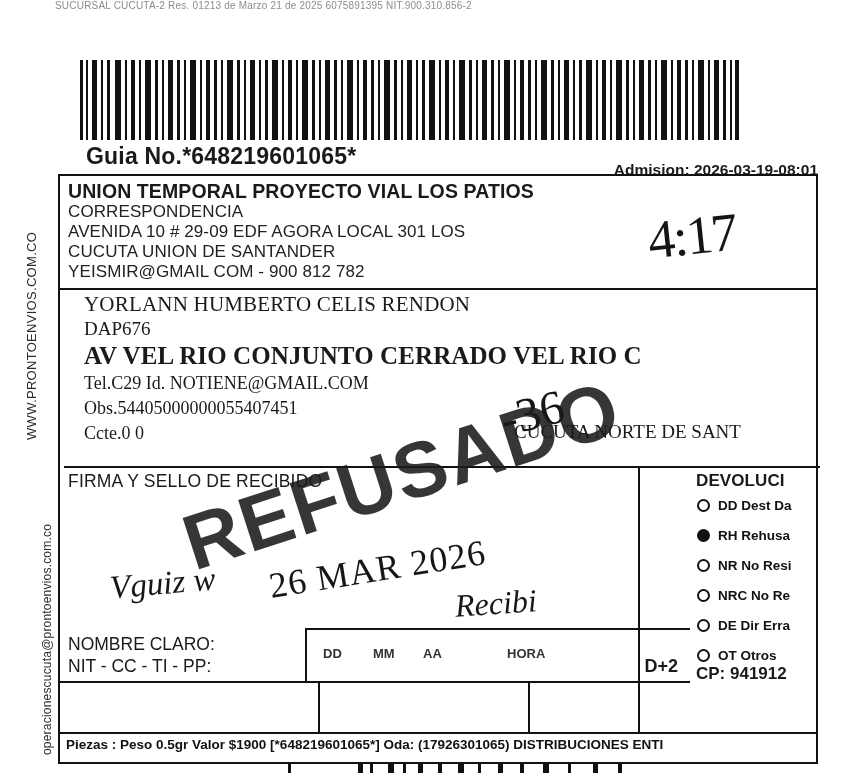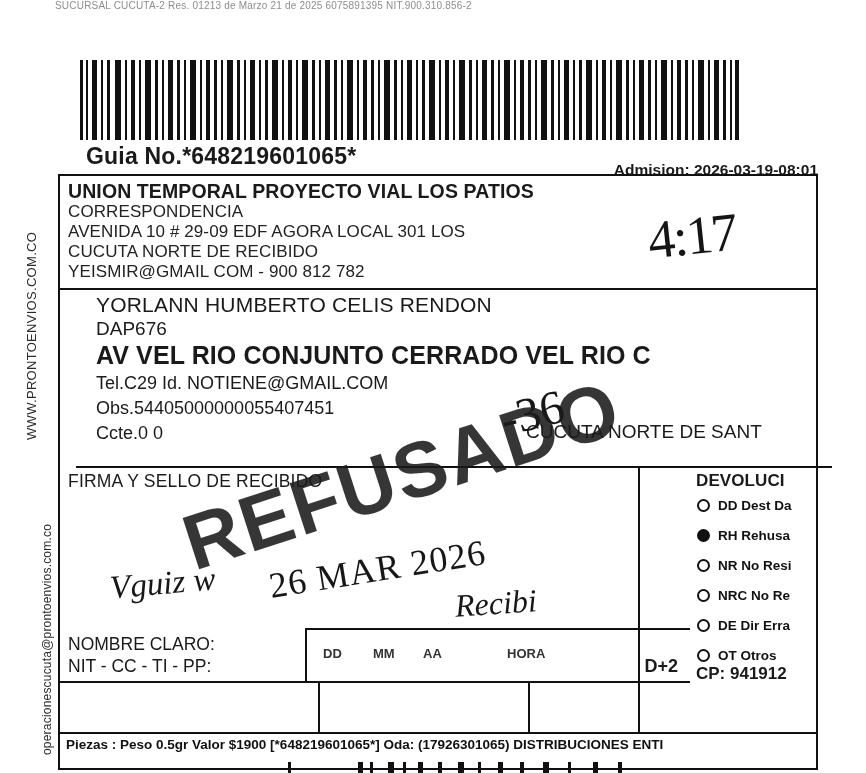--- a/index.html
+++ b/index.html
@@ -133,27 +133,28 @@
   .sender-line {
     font-size: 17px;
     line-height: 20px;
     white-space: nowrap;
     letter-spacing: 0.1px;
     color: #222;
   }
 
   .recipient-block {
     position: absolute;
-    left: 16px;
+    left: 4px;
     top: 114px;
     width: 100%;
     height: 178px;
     border-bottom: 2.5px solid #111;
     box-sizing: border-box;
     padding: 2px 8px 0 20px;
+    font-family: Liberation Serif, serif;
   }
   .rec-name {
     font-size: 21px;
     line-height: 25px;
     white-space: nowrap;
     letter-spacing: 0.2px;
   }
   .rec-code {
     font-size: 19px;
     line-height: 23px;
@@ -317,21 +318,21 @@
     font-weight: bold;
     white-space: nowrap;
   }
 
   
   .footer-strip {
     position: absolute;
     left: 58px;
     top: 734px;
     width: 760px;
-    height: 36px;
+    height: 30px;
     border: 2.5px solid #111;
     border-top: none;
     box-sizing: border-box;
     overflow: hidden;
     text-align: right;
   }
   .footer-text {
     position: absolute;
     left: 6px;
     top: 3px;
@@ -525,21 +526,21 @@
   <div class="guia-no">Guia No.*648219601065*</div>
   <div class="admision">Admision: 2026-03-19-08:01</div>
 </div>
 
 <div class="doc-box">
 
   <div class="sender-block">
     <div class="sender-name">UNION TEMPORAL PROYECTO VIAL LOS PATIOS</div>
     <div class="sender-line">CORRESPONDENCIA</div>
     <div class="sender-line">AVENIDA 10 # 29-09 EDF AGORA LOCAL 301 LOS</div>
-    <div class="sender-line">CUCUTA NORTE DE RECIBIDO</div>
+    <div class="sender-line">CUCUTA UNION DE SANTANDER</div>
     <div class="sender-line">YEISMIR@GMAIL COM - 900 812 782</div>
   </div>
 
   <div class="recipient-block">
     <div class="rec-name">YORLANN HUMBERTO CELIS RENDON</div>
     <div class="rec-code">DAP676</div>
     <div class="rec-addr">AV VEL RIO CONJUNTO CERRADO VEL RIO C</div>
     <div class="rec-line">Tel.C29 Id. NOTIENE@GMAIL.COM</div>
     <div class="rec-line">Obs.54405000000055407451</div>
     <div class="rec-ccte-row">

